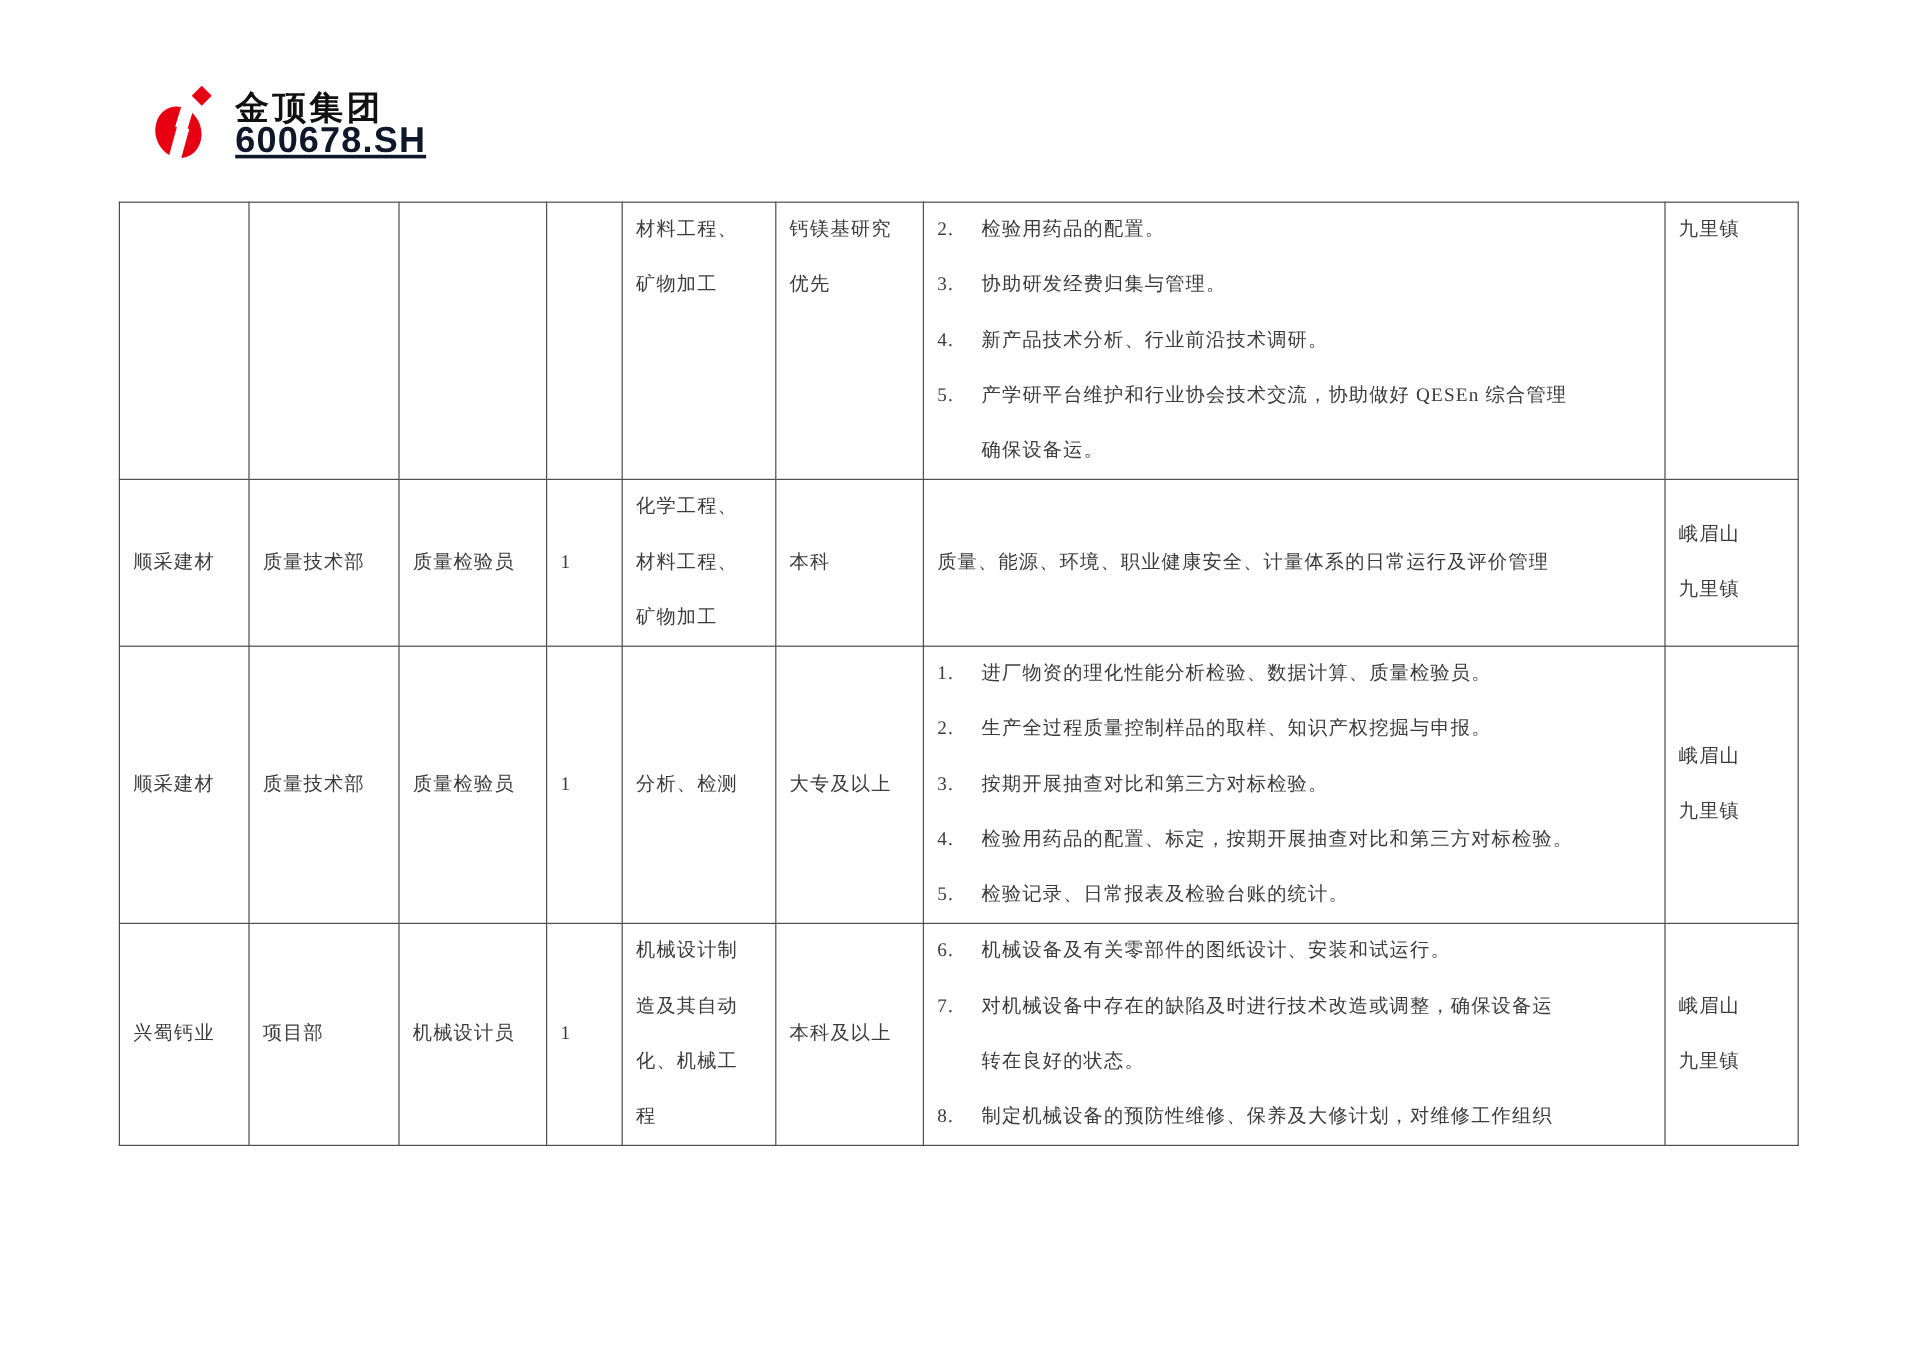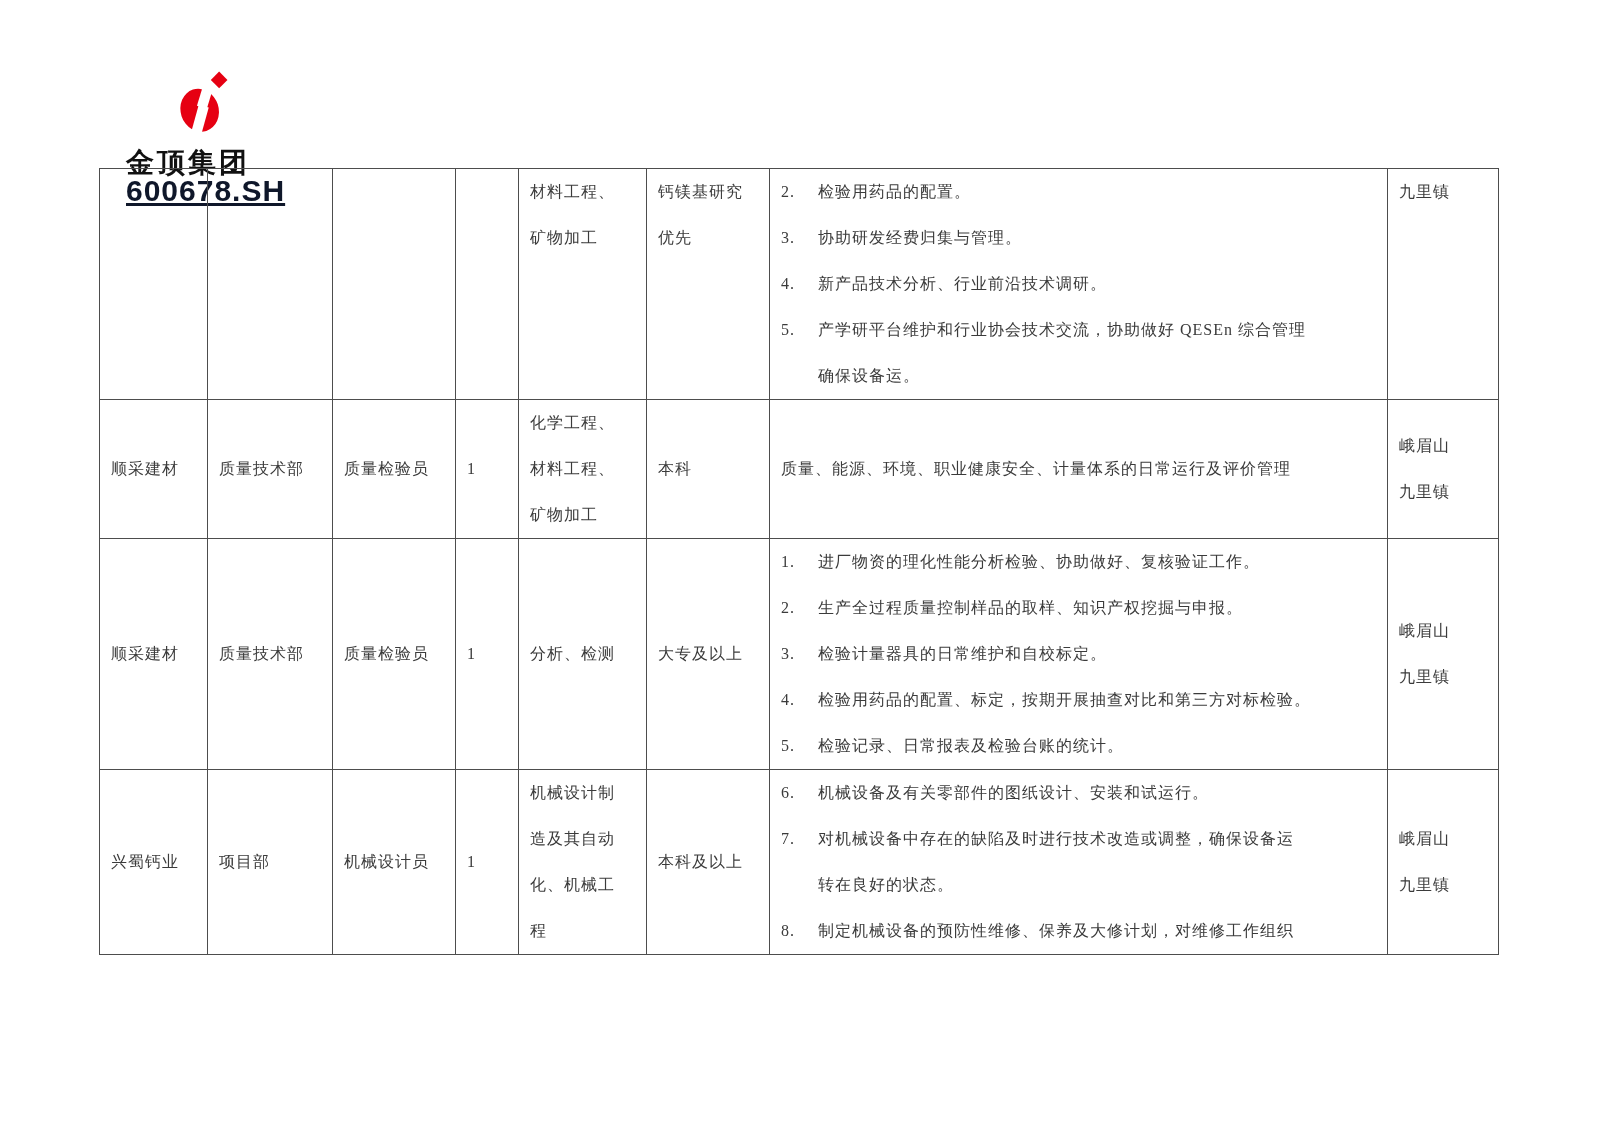--- a/index.html
+++ b/index.html
@@ -18,21 +18,20 @@
     overflow: hidden;
   }
   
   .logo {
     position: absolute;
     left: 126px;
     top: 70px;
     display: flex;
     align-items: center;
     gap: 12px;
-    flex-direction: column;
   }
   .logo-icon { width: 58px; height: 66px; flex: none; }
   .logo-text { display: flex; flex-direction: column; justify-content: center; }
   .logo-name {
     font-family: "Liberation Sans", "DejaVu Sans", sans-serif;
     font-weight: 700;
     font-size: 28px;
     line-height: 30px;
     letter-spacing: 3px;
     color: #111111;
@@ -207,33 +206,33 @@
           <td class="cell-major">
             <div class="line">分析、检测</div>
           </td>
           <td class="cell-education">
             <div class="line">大专及以上</div>
           </td>
           <td class="cell-duties">
             <div class="duty">
               <span class="num">1.</span>
               <span class="txt">
-                <div class="line">进厂物资的理化性能分析检验、协助做好、复核验证工作。</div>
+                <div class="line">进厂物资的理化性能分析检验、数据计算、质量检验员。</div>
               </span>
             </div>
             <div class="duty">
               <span class="num">2.</span>
               <span class="txt">
                 <div class="line">生产全过程质量控制样品的取样、知识产权挖掘与申报。</div>
               </span>
             </div>
             <div class="duty">
               <span class="num">3.</span>
               <span class="txt">
-                <div class="line">检验计量器具的日常维护和自校标定。</div>
+                <div class="line">按期开展抽查对比和第三方对标检验。</div>
               </span>
             </div>
             <div class="duty">
               <span class="num">4.</span>
               <span class="txt">
                 <div class="line">检验用药品的配置、标定，按期开展抽查对比和第三方对标检验。</div>
               </span>
             </div>
             <div class="duty">
               <span class="num">5.</span>

